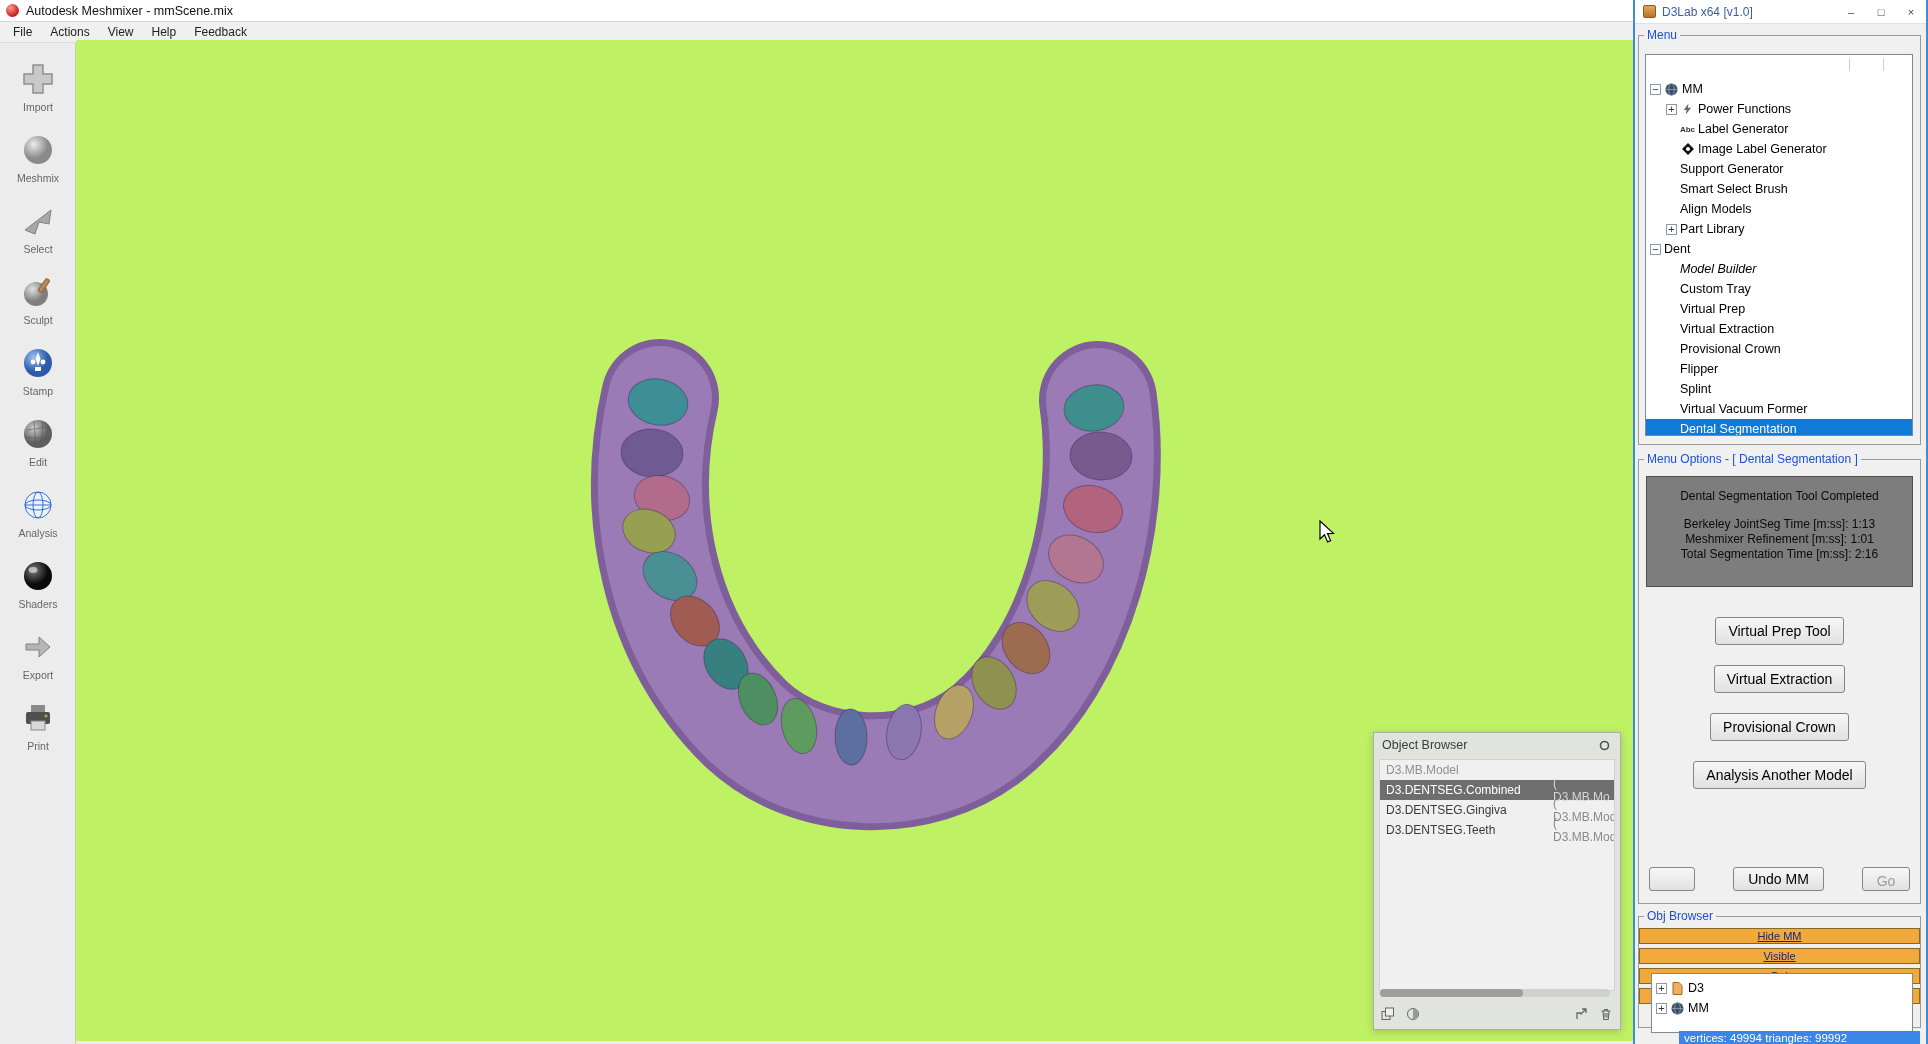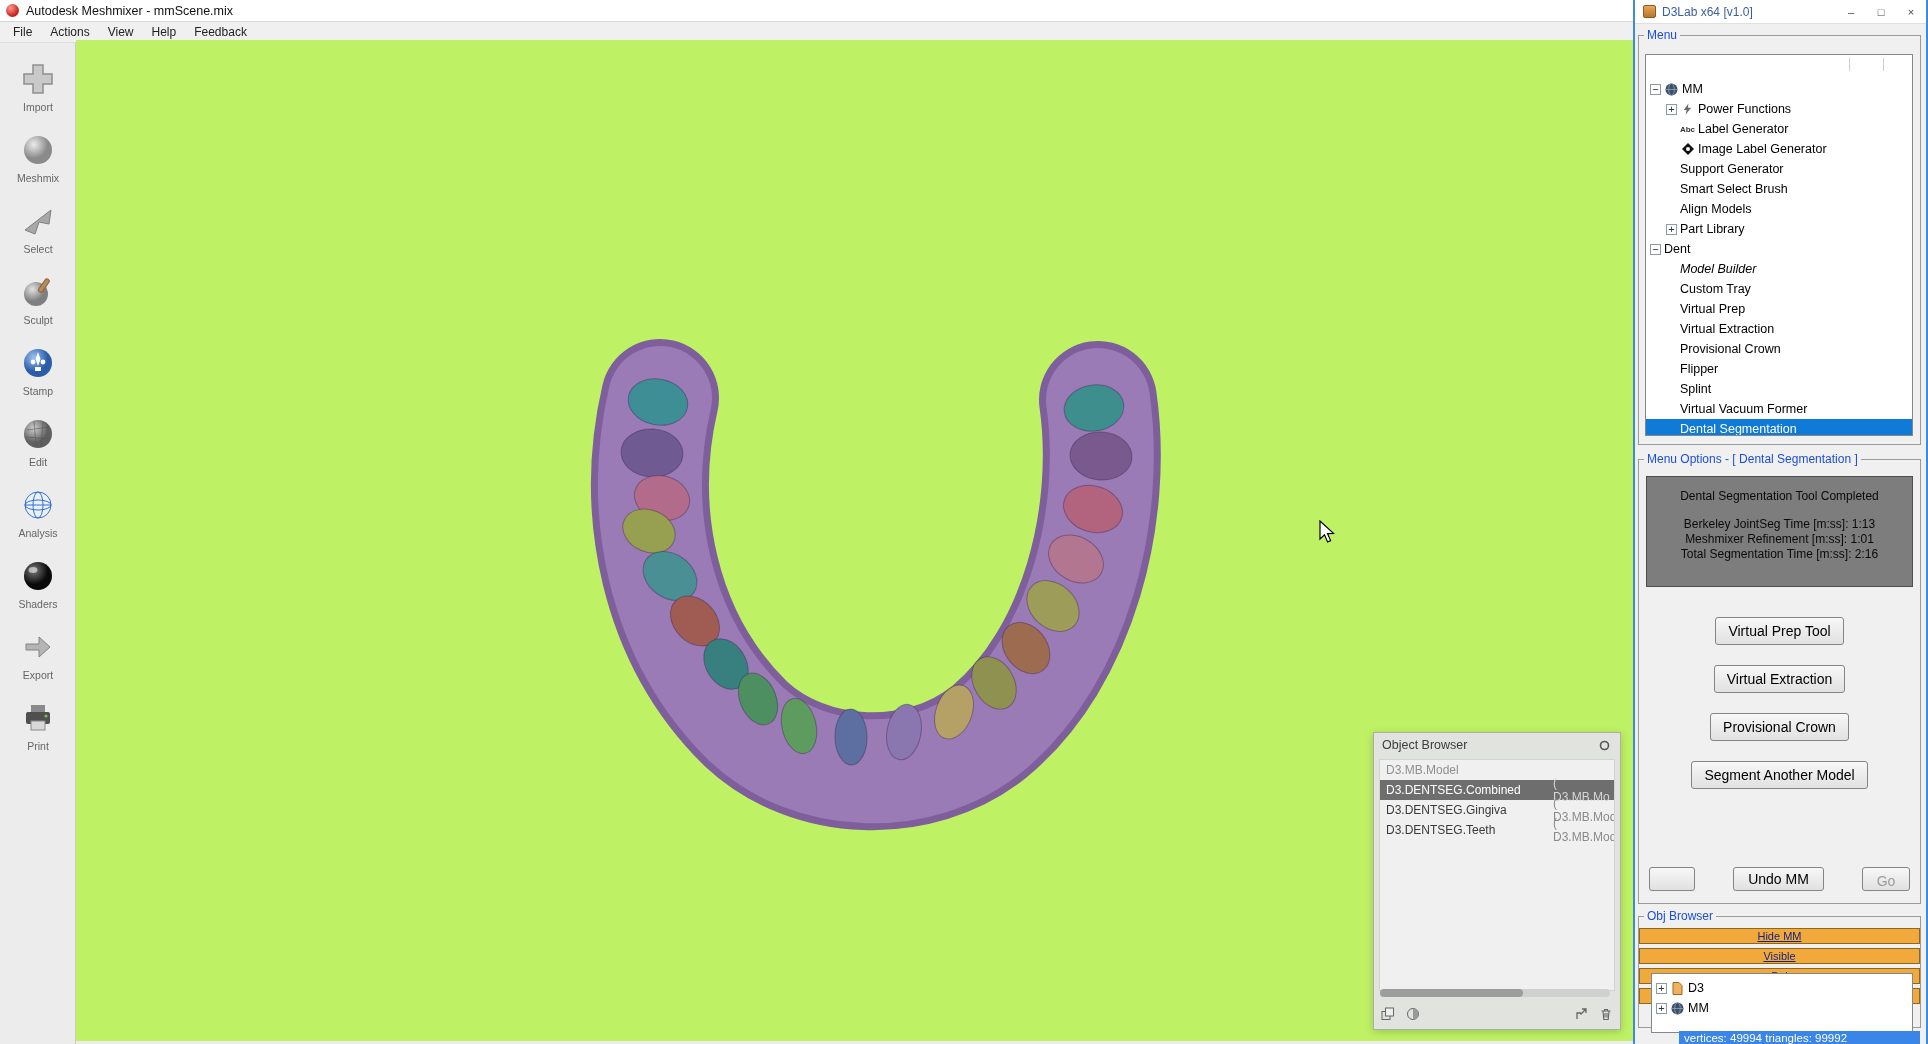--- a/index.html
+++ b/index.html
@@ -456,21 +456,21 @@
       <div id="status-box">
         <div class="st-title">Dental Segmentation Tool Completed</div>
         <div class="st-line">Berkeley JointSeg Time [m:ss]: 1:13</div>
         <div class="st-line">Meshmixer Refinement [m:ss]: 1:01</div>
         <div class="st-line">Total Segmentation Time [m:ss]: 2:16</div>
       </div>
       <div id="opt-buttons">
         <button class="winbtn">Virtual Prep Tool</button>
         <button class="winbtn">Virtual Extraction</button>
         <button class="winbtn">Provisional Crown</button>
-        <button class="winbtn">Segment Another Model</button>
+        <button class="winbtn">Analysis Another Model</button>
       </div>
       <div id="opt-bottom">
         <button class="winbtn blankbtn"></button>
         <button class="winbtn undobtn">Undo MM</button>
         <button class="winbtn gobtn">Go</button>
       </div>
     </fieldset>
 
     <fieldset class="group" id="obj-group">
       <legend>Obj Browser</legend>

